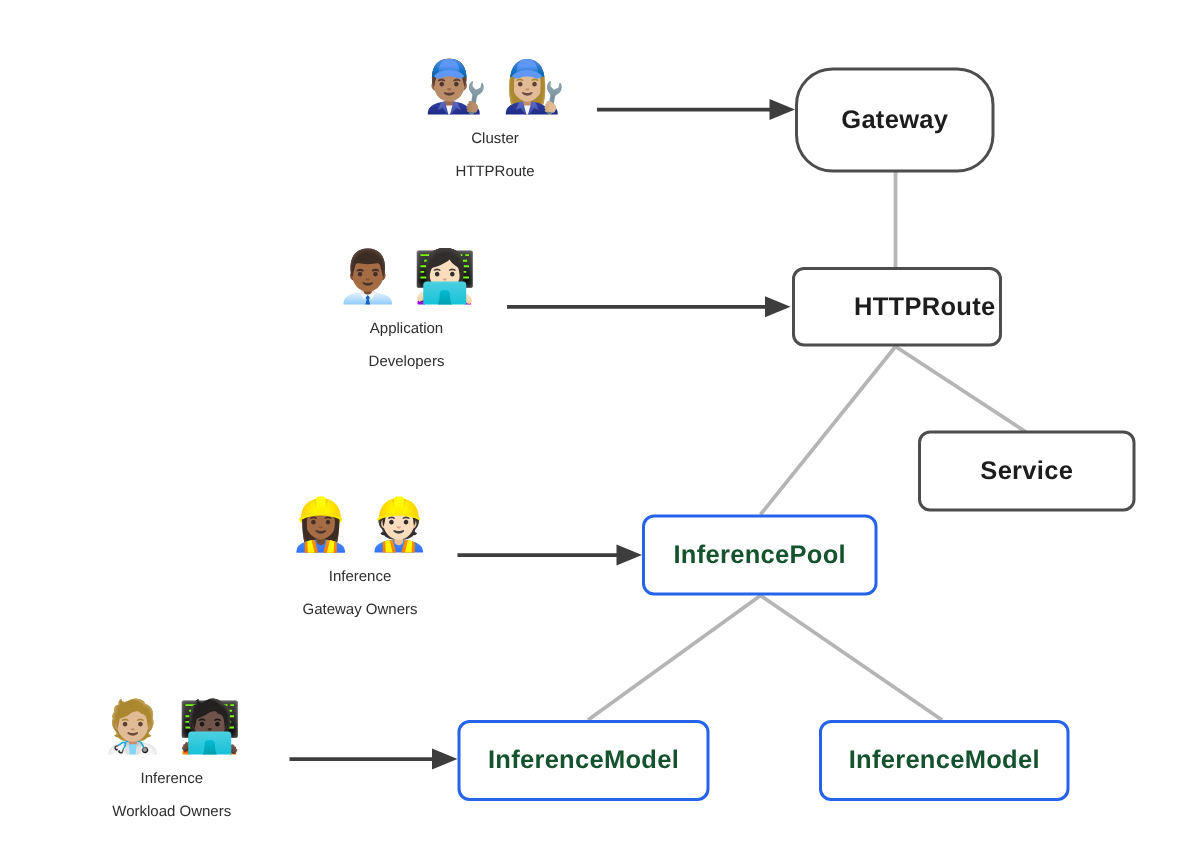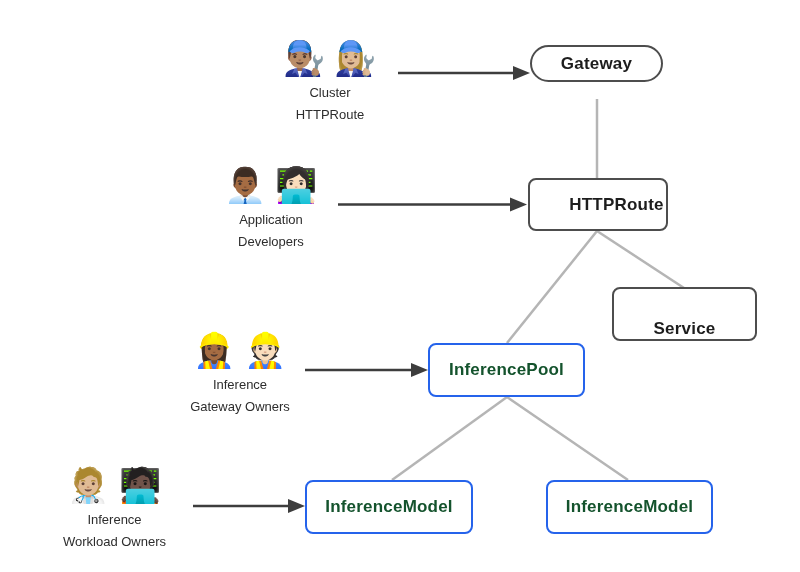--- a/index.html
+++ b/index.html
@@ -46,21 +46,21 @@
     position: absolute;
     text-align: center;
   }
   .persona .emoji {
     font-size: 34px;
     line-height: 44px;
     white-space: nowrap;
   }
   .persona .plabel {
     margin-top: 2px;
-    font-size: 13px;
+    font-size: 10px;
     line-height: 22px;
     color: #2d2d2d;
   }
 </style>
 </head>
 <body>
 
 <div class="canvas">
 
   <svg class="edges" viewBox="0 0 800 572" xmlns="http://www.w3.org/2000/svg">
@@ -114,29 +114,29 @@
   </div>
 
   <div class="persona" style="left:27px; top:463px; width:175px;">
     <div class="emoji">🧑🏼‍⚕️ 🧑🏿‍💻</div>
     <div class="plabel">
       <span>Inference</span><br>
       <span>Workload Owners</span>
     </div>
   </div>
 
-  <div class="node core" style="left:530px; top:45px; width:133px; height:37px;border-radius:25px;">
+  <div class="node core" style="left:530px; top:45px; width:133px; height:70px;border-radius:25px;">
     <span>Gateway</span>
   </div>
 
   <div class="node core" style="left:528px; top:178px; width:140px; height:53px;padding-left:37px;">
     <span>HTTPRoute</span>
   </div>
 
-  <div class="node core" style="left:612px; top:287px; width:145px; height:54px;align-items:flex-end;">
+  <div class="node core" style="left:612px; top:287px; width:145px; height:54px;">
     <span>Service</span>
   </div>
 
   <div class="node inference" style="left:428px; top:343px; width:157px; height:54px;">
     <span>InferencePool</span>
   </div>
 
   <div class="node inference" style="left:305px; top:480px; width:168px; height:54px;">
     <span>InferenceModel</span>
   </div>

